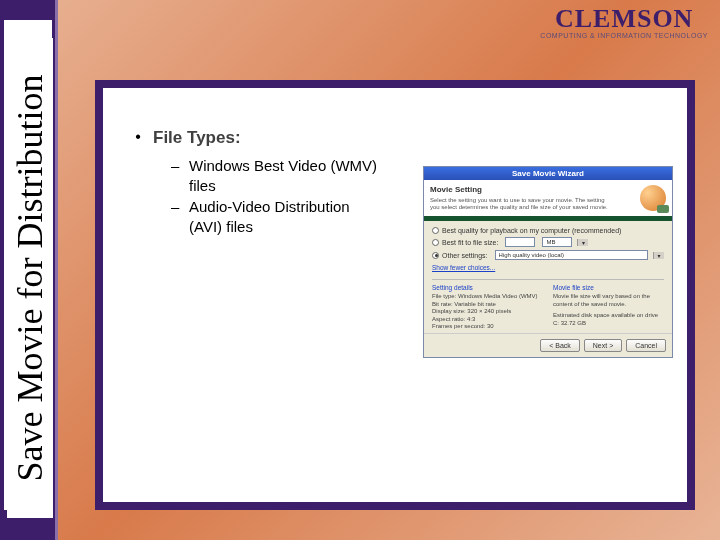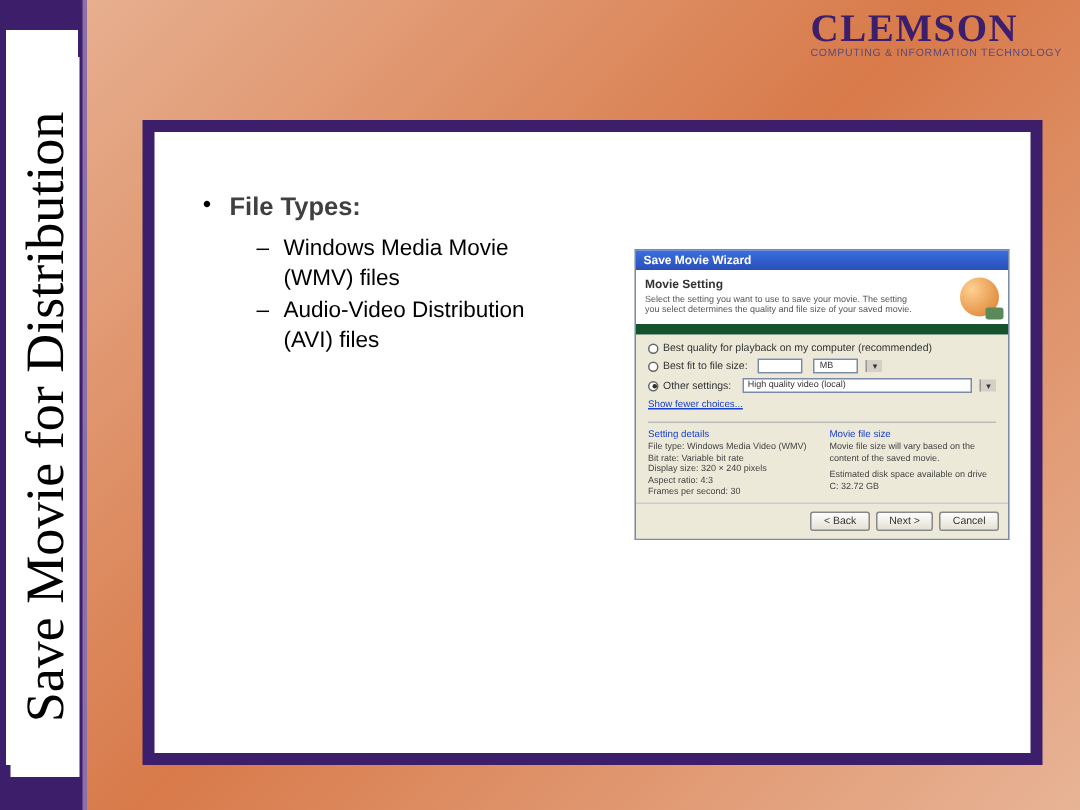--- a/index.html
+++ b/index.html
@@ -39,21 +39,21 @@
     left: 4px;
     top: 20px;
     width: 48px;
     height: 490px;
     background: #fff;
   }
   .logo {
     position: absolute;
     right: 12px;
     top: 6px;
-    text-align: left;
+    text-align: center;
     line-height: 1;
   }
   .logo-main {
     font-family: "Times New Roman", serif;
     font-size: 26px;
     font-weight: bold;
     color: #3d1e6b;
     letter-spacing: 1px;
   }
   .logo-sub {
@@ -120,28 +120,29 @@
     font-family: Tahoma, Arial, sans-serif;
     font-size: 7px;
     color: #333;
   }
   .wizard-titlebar {
     background: linear-gradient(#3a6ee0, #2a50b8);
     color: #fff;
     padding: 2px 5px;
     font-size: 8px;
     font-weight: bold;
+    text-align: center;
   }
   .wizard-header {
     background: #fff;
     padding: 5px 6px;
     display: flex;
     justify-content: space-between;
     align-items: flex-start;
-    border-bottom: 7px solid #14532d;
+    border-bottom: 5px solid #14532d;
   }
   .wizard-header-text { max-width: 185px; line-height: 1.2; }
   .wizard-header-title { font-weight: bold; font-size: 8px; margin-bottom: 2px; }
   .wizard-header-sub { font-size: 6px; color: #555; }
   .wizard-icon {
     width: 26px; height: 26px;
     background: radial-gradient(circle at 30% 30%, #ffd090, #d87a2a);
     border-radius: 50%;
     position: relative;
     flex-shrink: 0;
@@ -212,21 +213,21 @@
 <div class="content-frame">
   <div class="content-inner">
 
     <div class="bullet-row">
       <div class="bullet-dot">•</div>
       <div class="bullet-heading">File Types:</div>
     </div>
     <div class="sub-list">
       <div class="sub-item">
         <span class="sub-dash">–</span>
-        <span>Windows Media Movie (WMV) files</span>
+        <span>Windows Best Video (WMV) files</span>
       </div>
       <div class="sub-item">
         <span class="sub-dash">–</span>
         <span>Audio-Video Distribution (AVI) files</span>
       </div>
     </div>
 
     <div class="wizard">
       <div class="wizard-titlebar">Save Movie Wizard</div>
 

